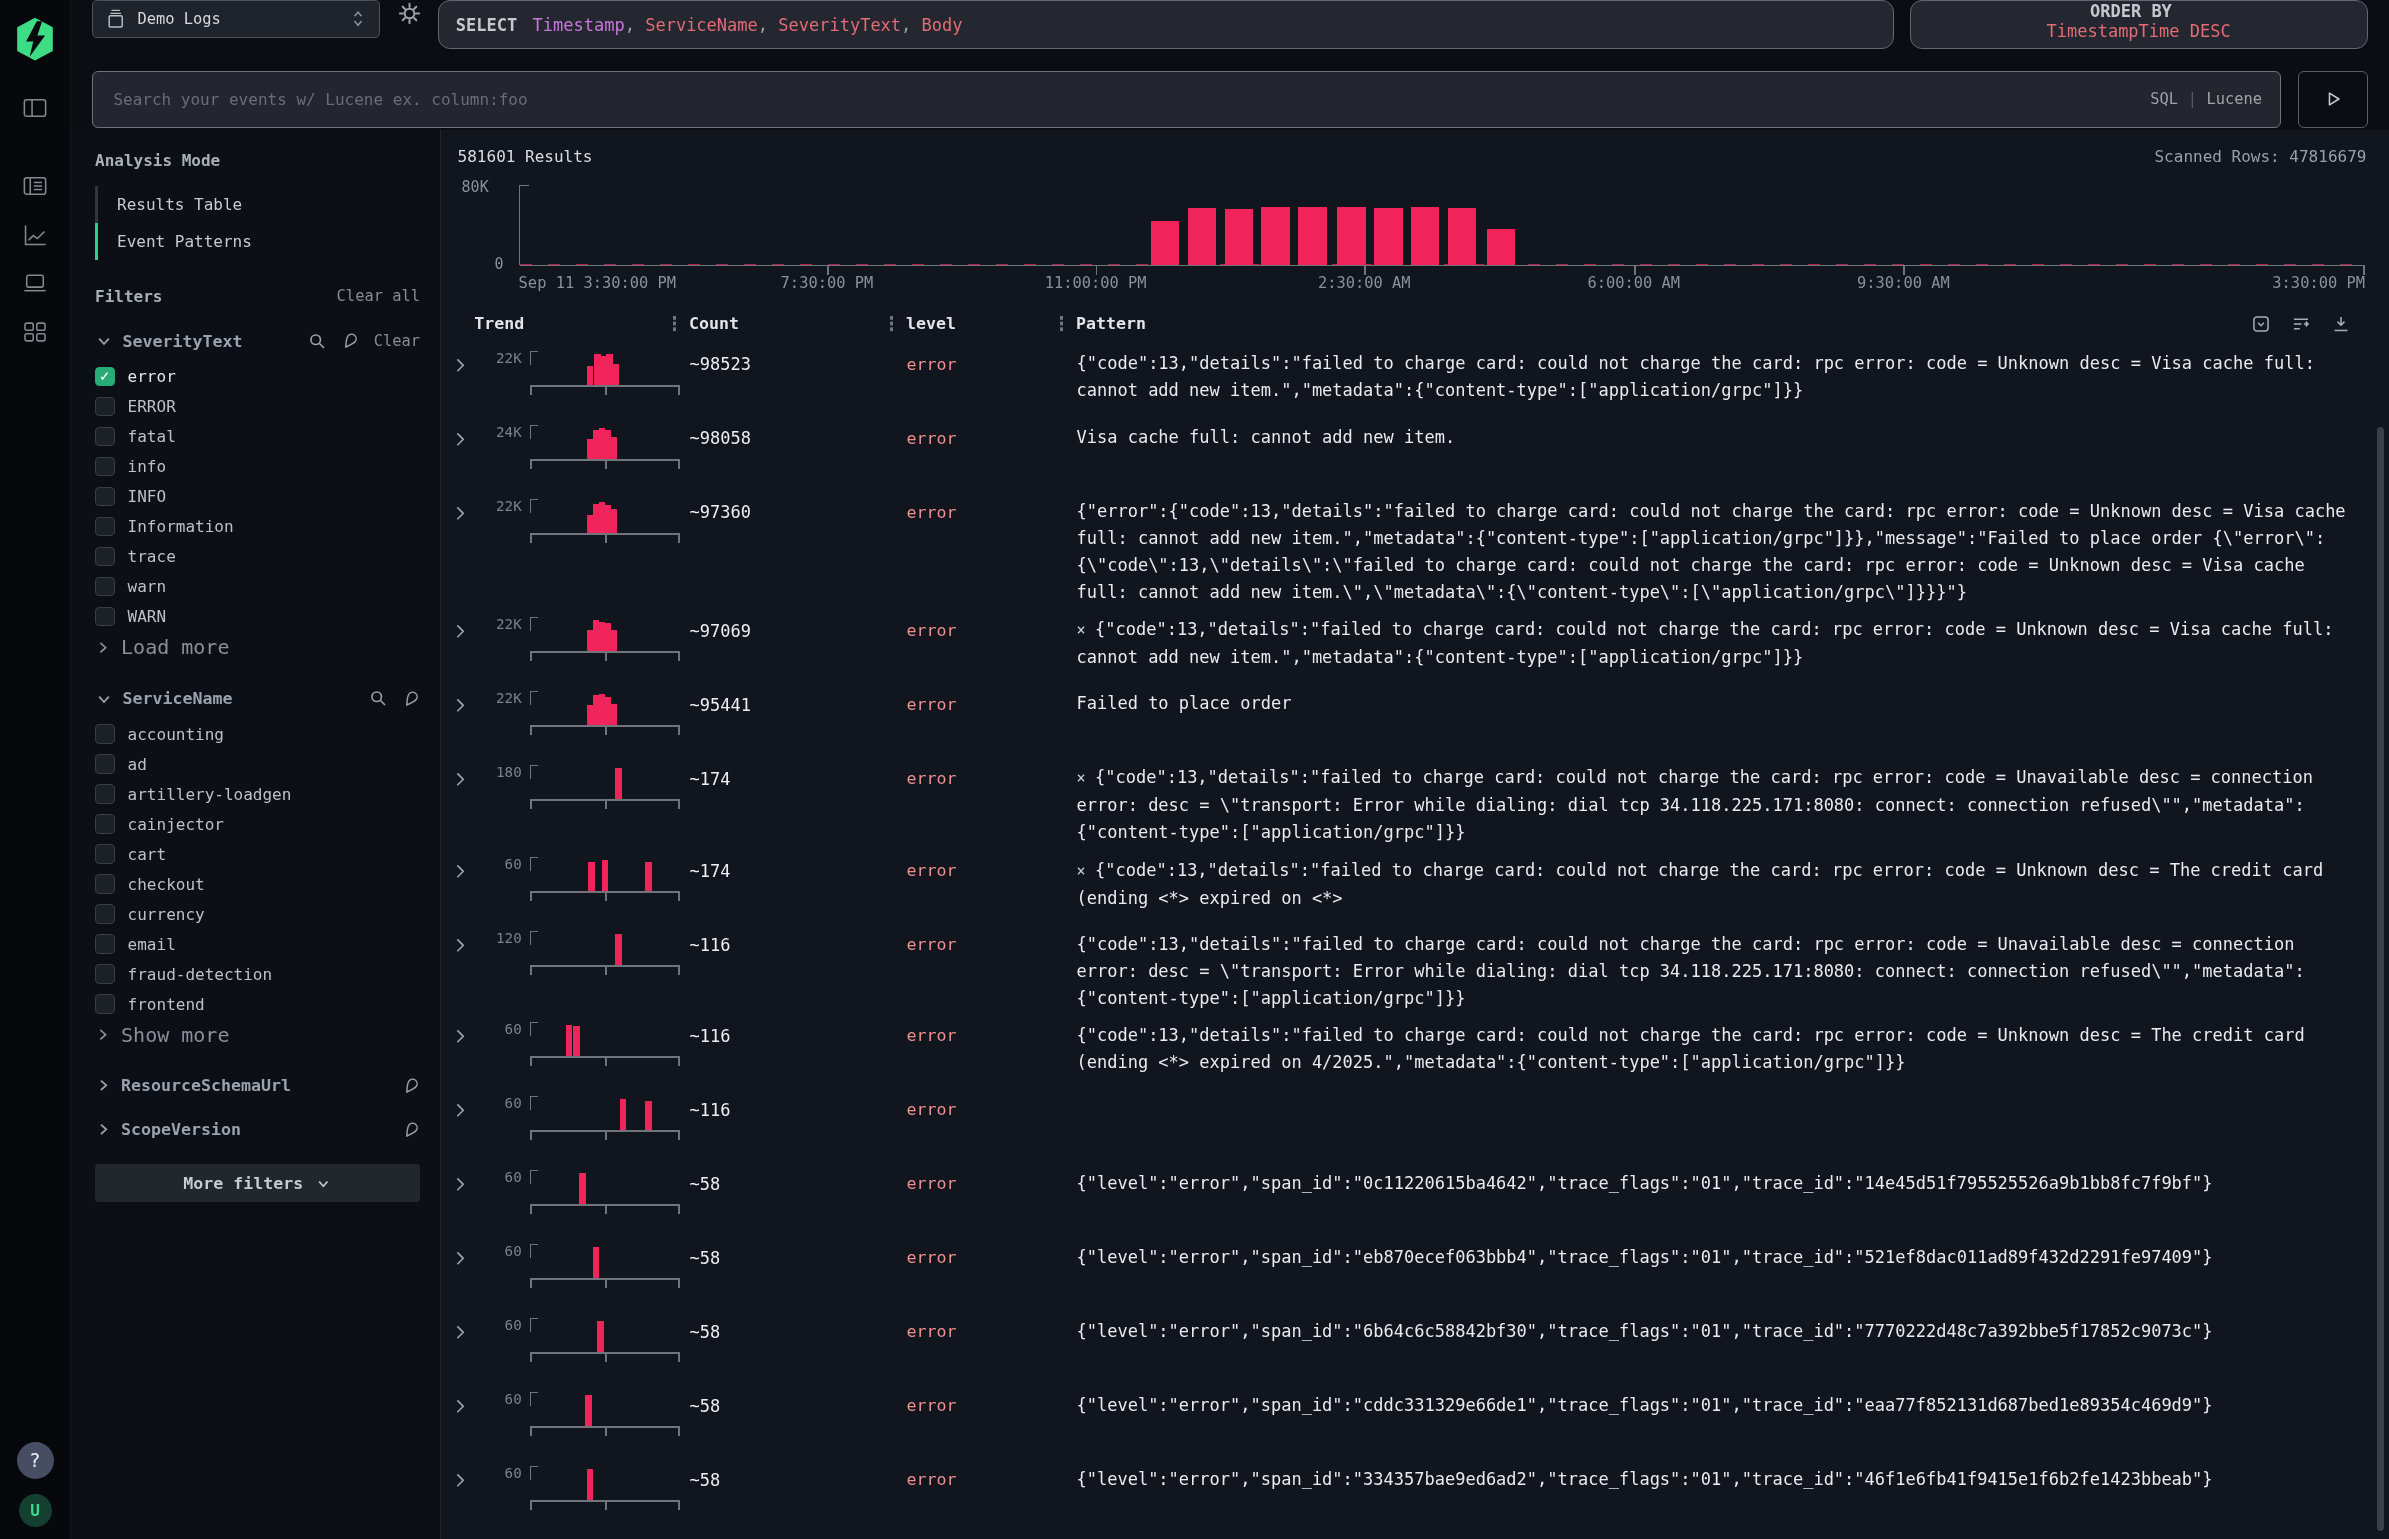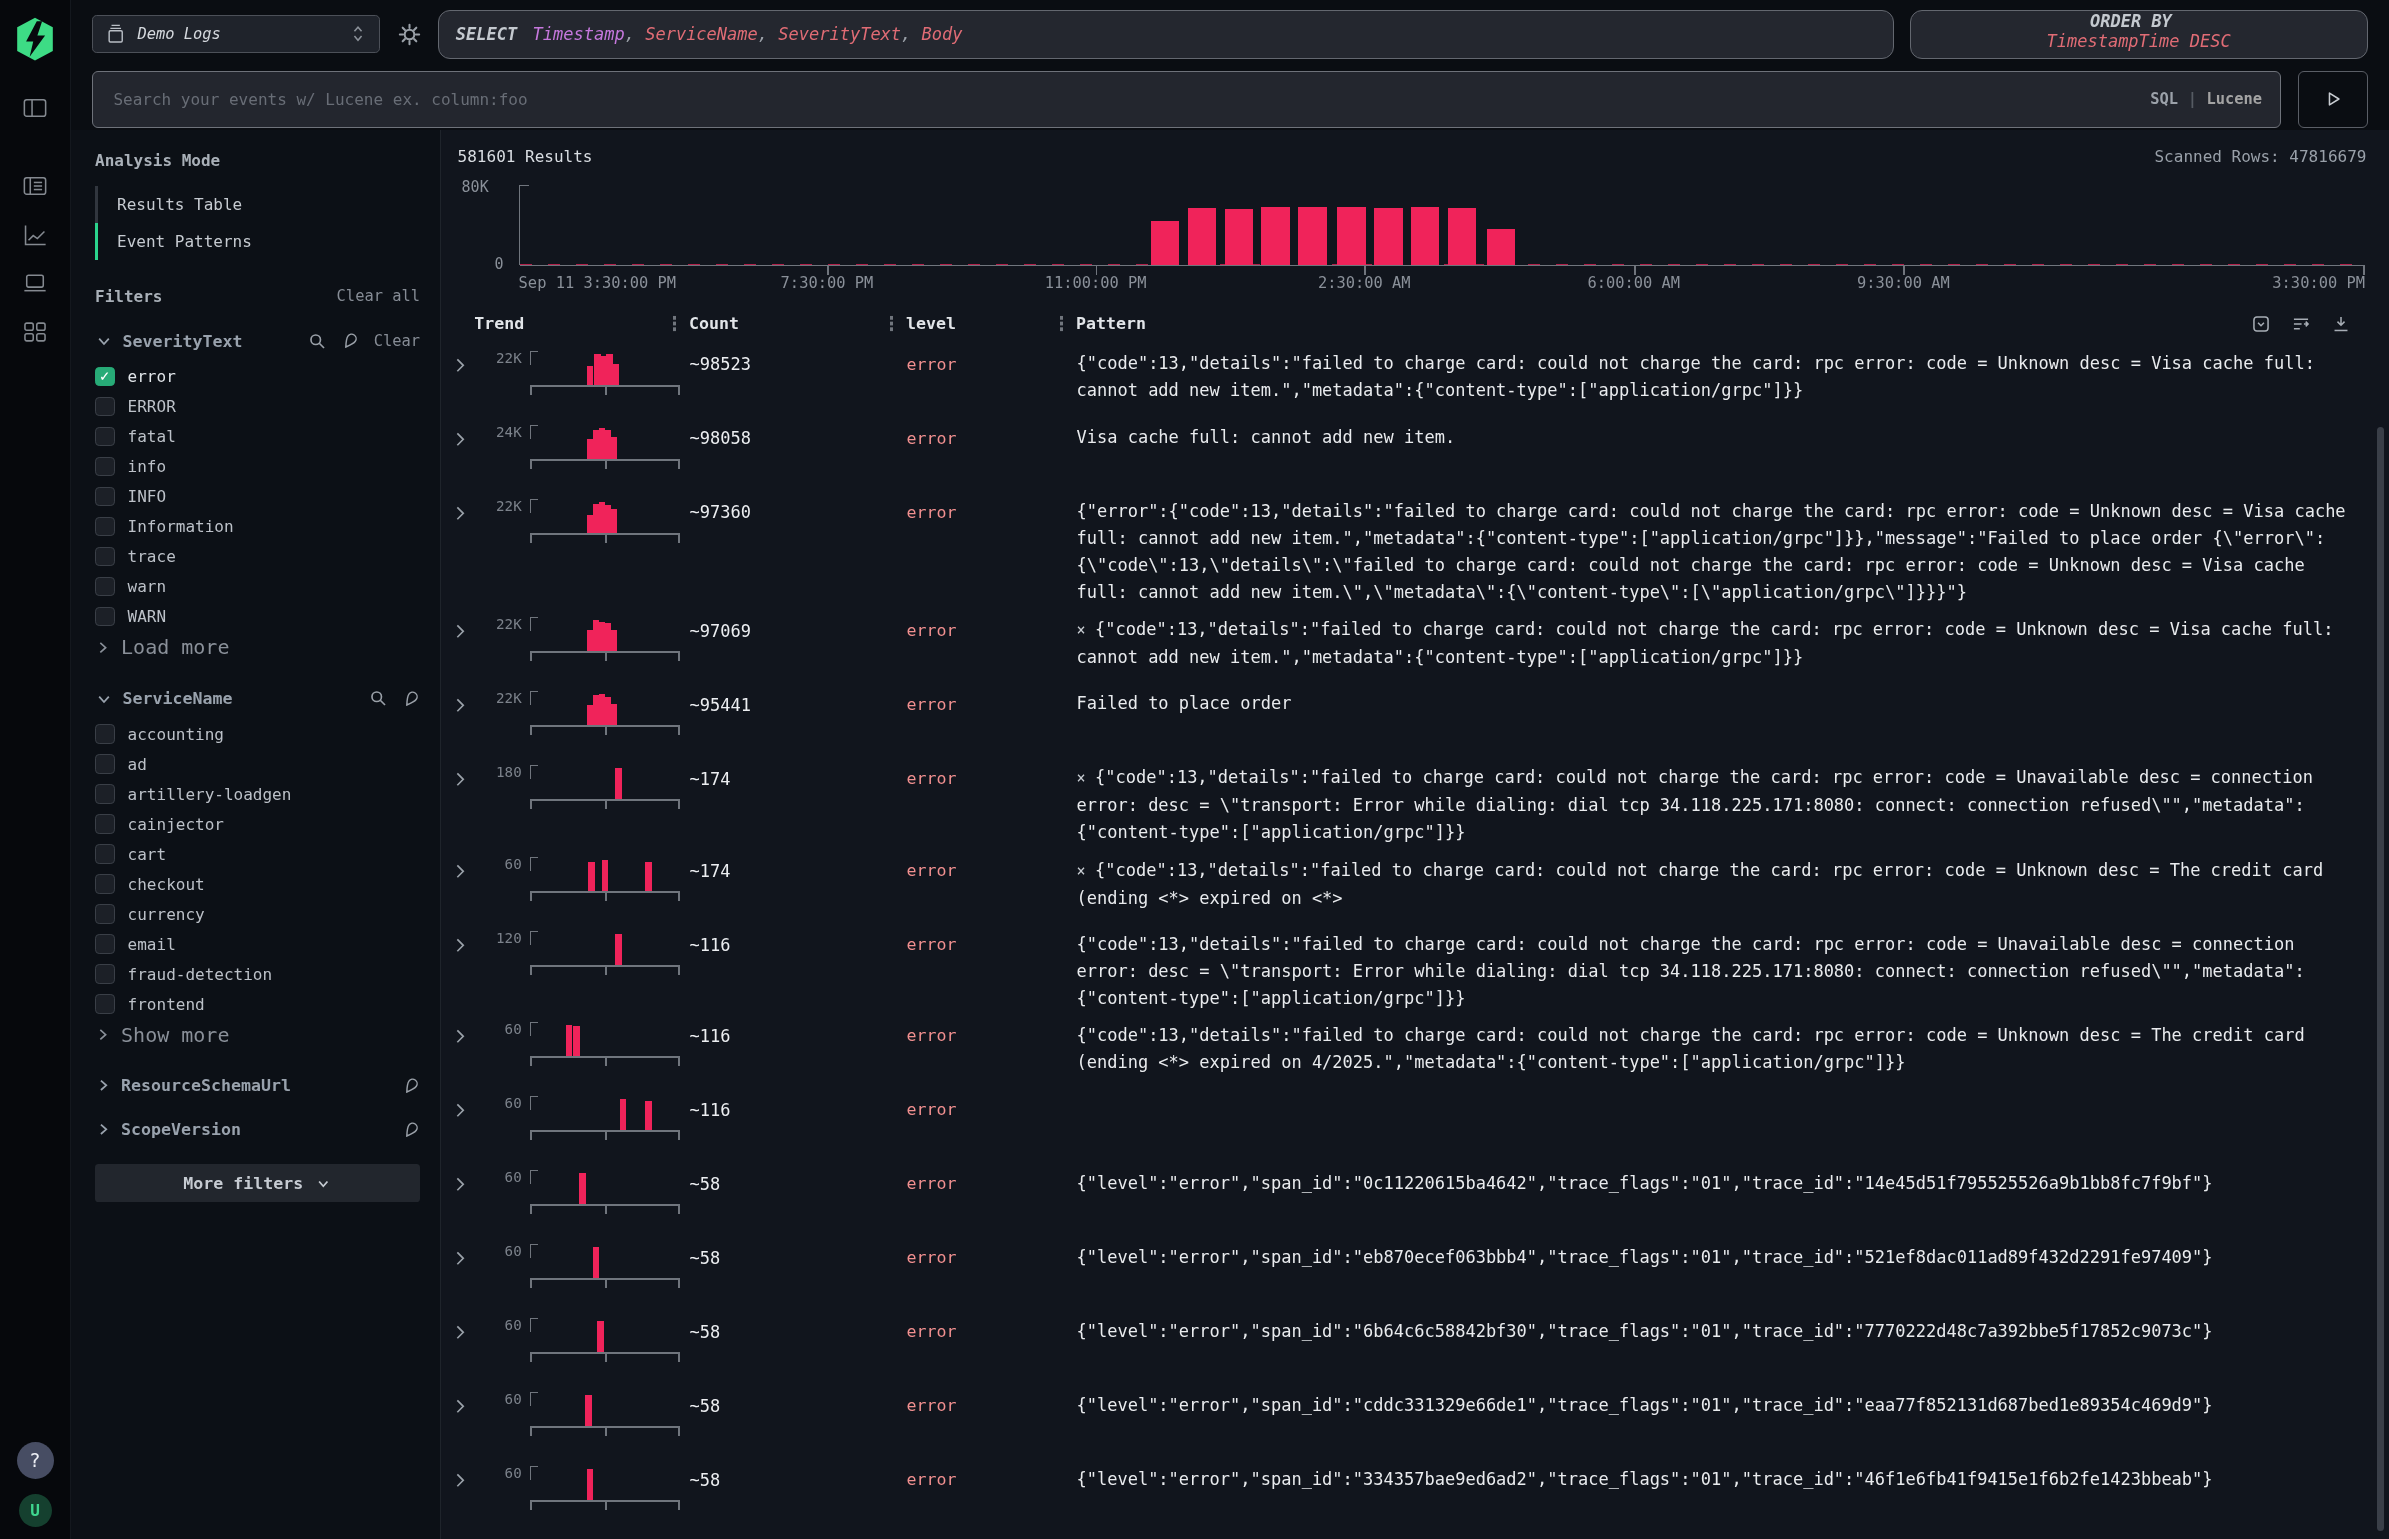--- a/index.html
+++ b/index.html
@@ -13,35 +13,35 @@
   .rail-icons{display:flex;flex-direction:column;align-items:center;gap:22.6px;margin-top:34px;}
   .rail-ico{opacity:.85;}
   .rail-ico.first{margin-bottom:30px;}
   .rail-spacer{flex:1;}
   .help-btn{width:37px;height:37px;border-radius:50%;background:#474d63;color:#eceef4;font-size:19px;display:flex;align-items:center;justify-content:center;margin-bottom:15.4px;font-family:"DejaVu Sans",sans-serif;}
   .avatar{width:33px;height:33px;border-radius:50%;background:#15402f;color:#3fd68f;font-size:16px;font-weight:bold;display:flex;align-items:center;justify-content:center;margin-bottom:13px;}
 
   .content{flex:1;display:flex;flex-direction:column;min-width:0;}
 
   
-  .topbar{height:68px;display:flex;align-items:center;padding:0 21.4px;gap:15.4px;flex-shrink:0;font-style:italic;}
+  .topbar{height:68px;display:flex;align-items:flex-start;padding:0 21.4px;gap:15.4px;flex-shrink:0;}
   .src-select{width:288px;height:38px;background:#1f232b;border:1.2px solid #4c5058;border-radius:4.7px;display:flex;align-items:center;padding:0 12px;gap:10.7px;flex-shrink:0;}
   .src-label{font-size:15.4px;color:#d5d9de;flex:1;}
   .qbox{height:49px;background:#24272f;border:1.2px solid #63676f;border-radius:12px;display:flex;align-items:center;padding:0 16.6px;font-size:17px;white-space:nowrap;overflow:hidden;}
   .qbox .kw{color:#c4c9cf;font-weight:bold;margin-right:15.4px;}
   #select-box{flex:1;min-width:0;}
   #order-box{width:458px;flex-shrink:0;flex-direction:column;}
   .tok-sep{color:#9aa0a8;}
 
   
   .searchrow{height:62px;display:flex;align-items:center;padding:0 21.4px;gap:16.6px;flex-shrink:0;}
   .search-box{flex:1;height:57px;background:#23262e;border:1.2px solid #6e727a;border-radius:6px;display:flex;align-items:center;padding:0 18px;min-width:0;}
   .search-box input{flex:1;background:transparent;border:none;outline:none;color:#d5d9de;font:16px "DejaVu Sans Mono",monospace;min-width:0;}
   .search-box input::placeholder{color:#686d76;}
-  .lang{display:flex;gap:9.5px;font-size:15.4px;align-items:center;font-weight:bold;}
+  .lang{display:flex;gap:9.5px;font-size:15.4px;align-items:center;}
   .lang .sql{color:#9ba1a9;}.lang .sep{color:#565b63;}.lang .lucene{color:#a3a3a3;}
   .date-box{width:502px;height:57px;background:#22252c;border:1.2px solid #4c5058;border-radius:6px;display:flex;align-items:center;gap:14.2px;padding:0 16.6px;font-size:16.6px;color:#d5d9de;flex-shrink:0;}
   .play-btn{width:70px;height:57px;border:1.2px solid #5a5e66;border-radius:6px;background:transparent;display:flex;align-items:center;justify-content:center;flex-shrink:0;cursor:pointer;}
 
   
   .body{flex:1;display:flex;min-height:0;}
   .filters{width:370px;flex-shrink:0;background:#0c1016;border-right:1.2px solid #1f242b;padding:21.4px 20px 0 24px;overflow:hidden;}
   .sec-title{font-size:16px;font-weight:bold;color:#a9b0b8;}
   .modes{margin-top:15.4px;}
   .mode-item{height:37px;display:flex;align-items:center;padding-left:19px;border-left:3.6px solid #31363e;font-size:16px;color:#c6cbd1;cursor:pointer;}

